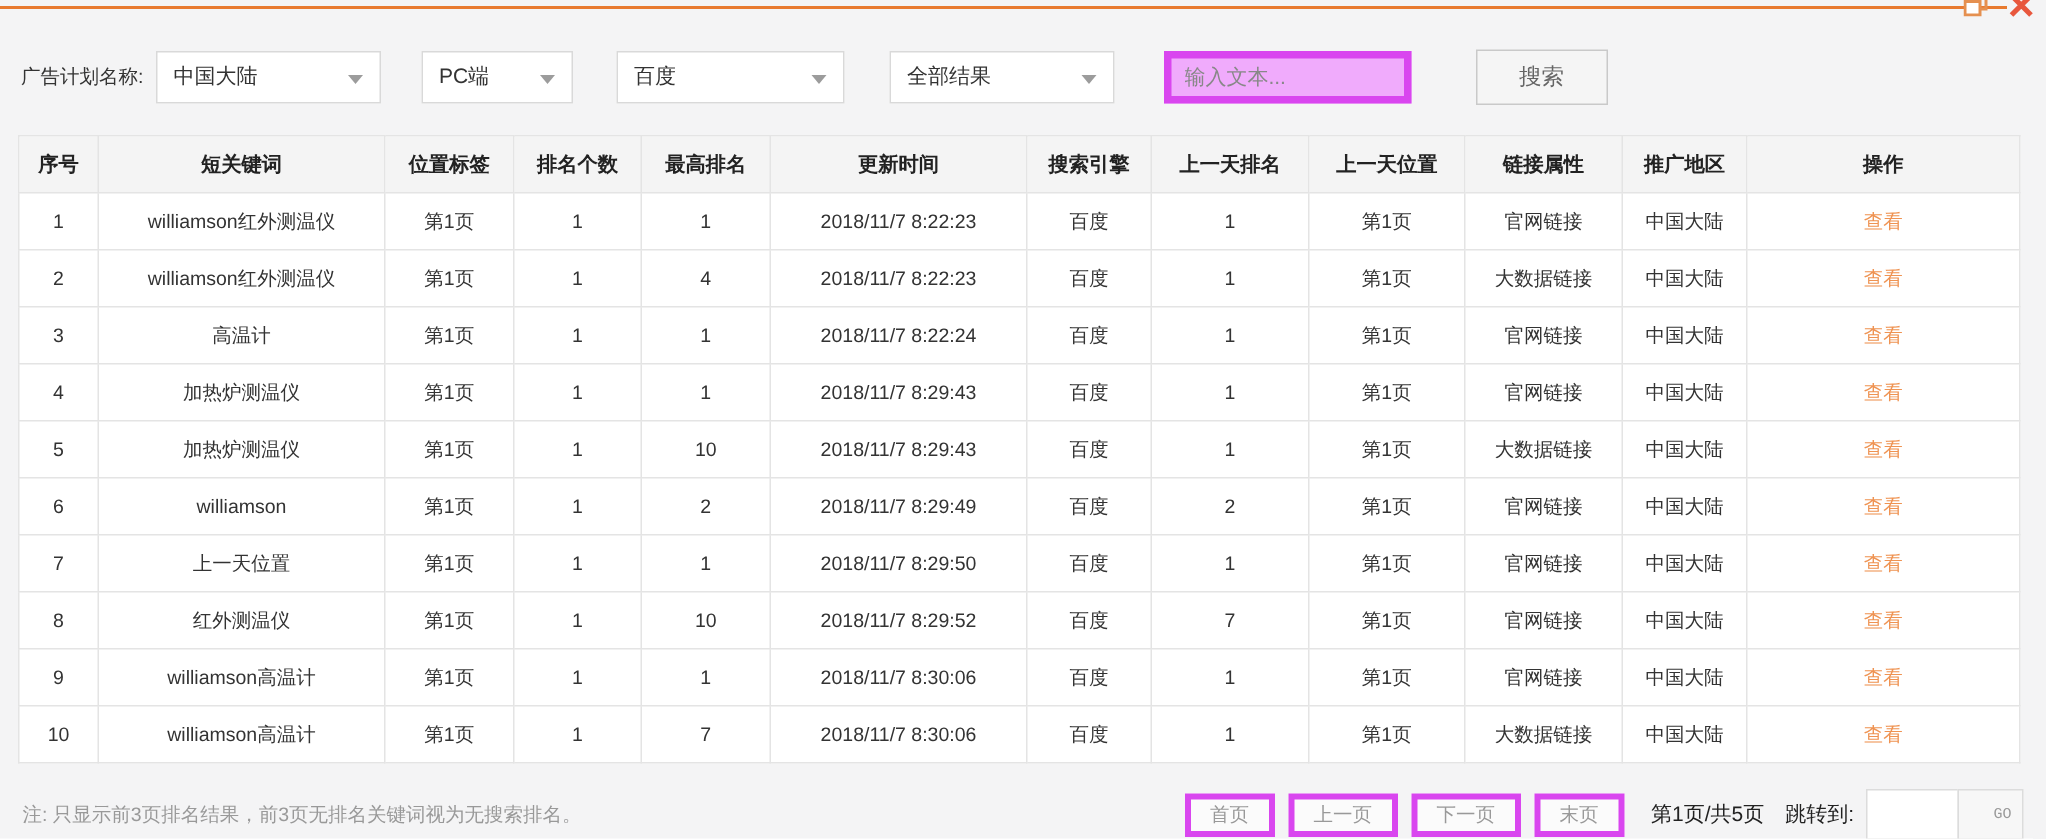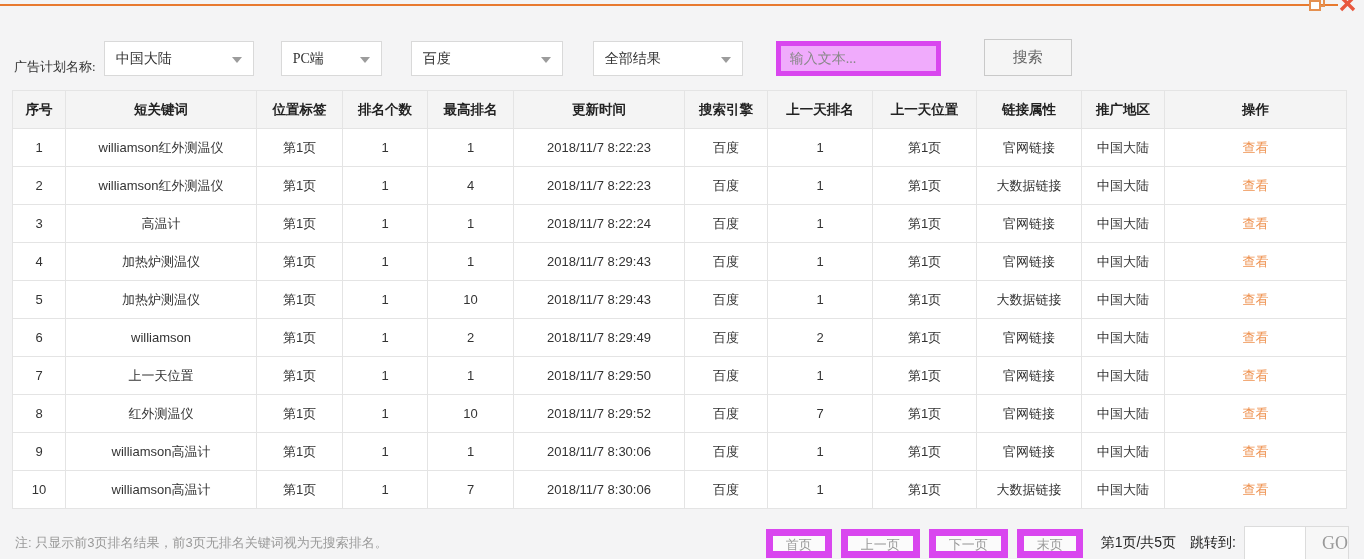--- a/index.html
+++ b/index.html
@@ -15,24 +15,23 @@
     width: 1338px; height: 2px; background: #e87a2f;
   }
   .win-controls {
     position: absolute; top: -4px; right: 8px;
     display: flex; gap: 13px; align-items: flex-start;
   }
   .win-controls .ic { display: inline-block; cursor: pointer; }
 
   
   .filter-bar {
-    display: flex; align-items: flex-end;
+    display: flex; align-items: center;
     padding: 26px 14px 0 14px;
     height: 76px;
-    font-family: Liberation Serif, serif;
   }
   .filter-label { font-size: 13px; color: #333; margin-right: 8px; white-space: nowrap; }
   .select {
     position: relative; height: 35px; background: #fff;
     border: 1px solid #d9d9d9;
     display: flex; align-items: center;
     padding: 0 26px 0 11px;
     font-size: 14px; color: #333; cursor: pointer;
     white-space: nowrap;
   }
@@ -79,33 +78,33 @@
 
   
   .footer {
     display: flex; align-items: center; justify-content: space-between;
     padding: 0 15px; margin-top: 17px; gap: 18px;
   }
   .note { font-size: 13px; color: #999; }
   .pagination { display: flex; align-items: center; }
   .pg-btn {
     height: 29px; padding: 0 13px; margin-left: 9px;
-    background: #fbfbfb; border: 7px solid #d946ef;
+    background: #fbfbfb; border: 4px solid #d946ef;
     color: #999; font-size: 13px; font-family: inherit; cursor: pointer;
   }
   .page-info { font-size: 14px; color: #222; margin: 0 14px 0 18px; white-space: nowrap; }
   .jump-label { font-size: 14px; color: #222; margin-right: 8px; white-space: nowrap; }
   .jump-input {
     width: 62px; height: 34px; border: 1px solid #dcdcdc; background: #fff;
     font-size: 14px; padding: 0 6px; font-family: inherit; outline: none;
   }
   .go-btn {
     height: 34px; width: 44px; margin-left: -1px;
     background: #f7f7f7; border: 1px solid #dcdcdc;
-    color: #999; font-size: 18px; font-family: Liberation Serif, serif; cursor: pointer; padding-left: 16px;
+    color: #999; font-size: 10px; font-family: Liberation Mono, monospace; cursor: pointer; padding-left: 16px;
   }
 </style>
 </head>
 <body>
 
 <div class="top-line"></div>
 
 <div class="win-controls">
   <span class="ic">
     <svg width="17" height="15" viewBox="0 0 17 15">

